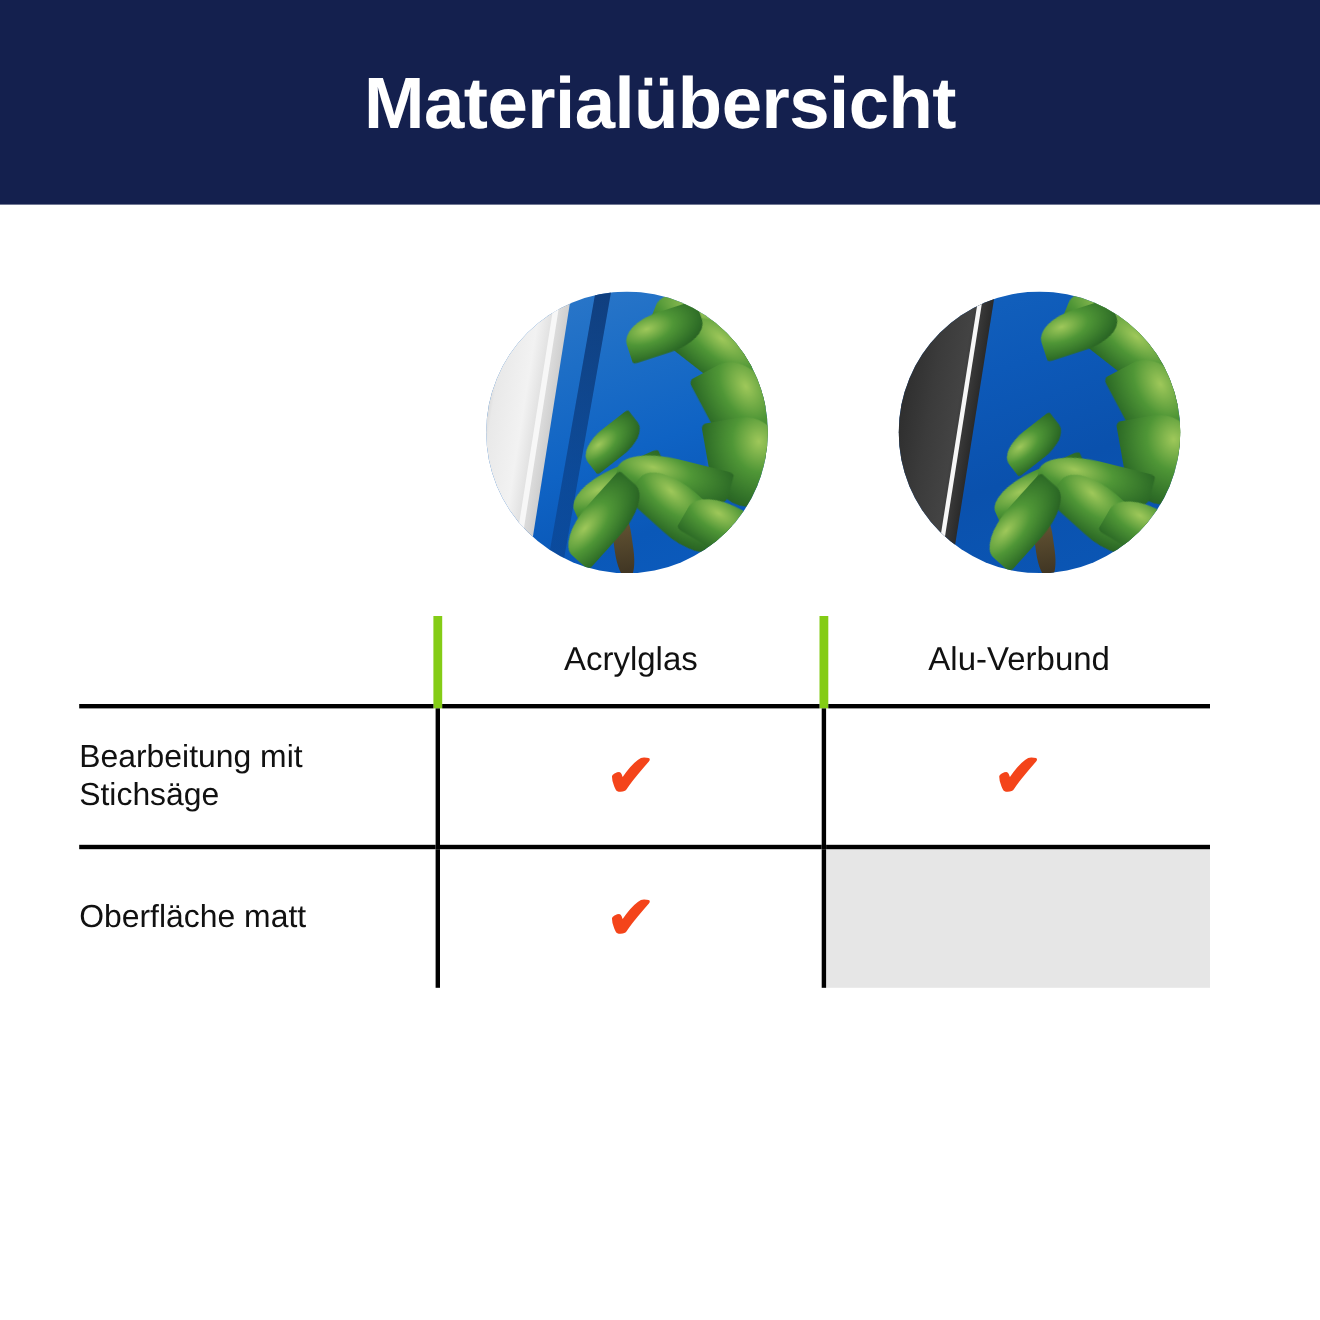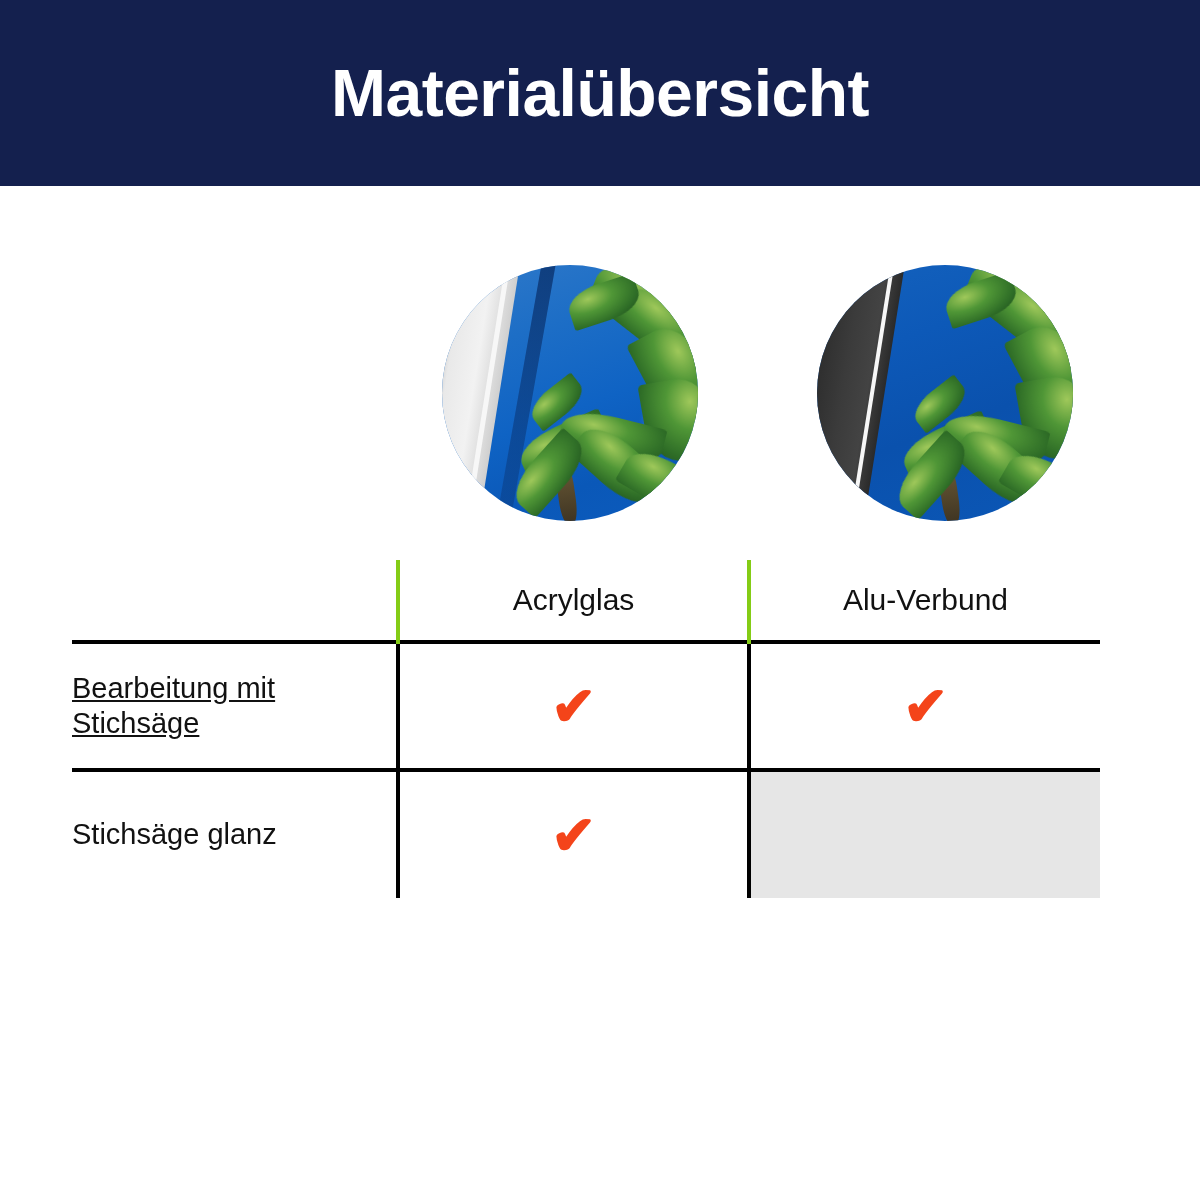--- a/index.html
+++ b/index.html
@@ -146,21 +146,21 @@
     padding: 0;
     vertical-align: middle;
     font-weight: normal;
   }
 
   .hdr-cell {
     height: 80px;
     text-align: center;
     font-size: 30px;
     color: #111111;
-    border-left: 4px solid #84cc16;
+    border-left: 8px solid #84cc16;
     padding-bottom: 6px;
   }
   .hdr-blank {
     height: 80px;
     border: none;
   }
 
   .row-divider td {
     border-top: 4px solid #000000;
   }
@@ -181,21 +181,21 @@
   }
   .check {
     display: inline-block;
     color: #f4441a;
     font-size: 54px;
     line-height: 1;
     font-weight: bold;
   }
   .check.empty { visibility: hidden; }
 
-  .r1 td { height: 124px; text-decoration: underline; }
+  .r1 td { height: 124px; }
   .r2 td { height: 122px; }
   .r3 td { height: 126px; }
 </style>
 </head>
 <body>
 
 <div class="header-banner">
   <div class="header-title">Materialübersicht</div>
 </div>
 
@@ -279,21 +279,21 @@
         <td class="val-cell">
           <span class="check">✔</span>
         </td>
         <td class="val-cell">
           <span class="check">✔</span>
         </td>
       </tr>
 
 
       <tr class="row-divider r3">
-        <td class="lbl-cell">Stichsäge glanz</td>
+        <td class="lbl-cell">Oberfläche matt</td>
         <td class="val-cell">
           <span class="check">✔</span>
         </td>
         <td class="val-cell shaded">
           <span class="check empty">✔</span>
         </td>
       </tr>
     </tbody>
   </table>
 </div>

